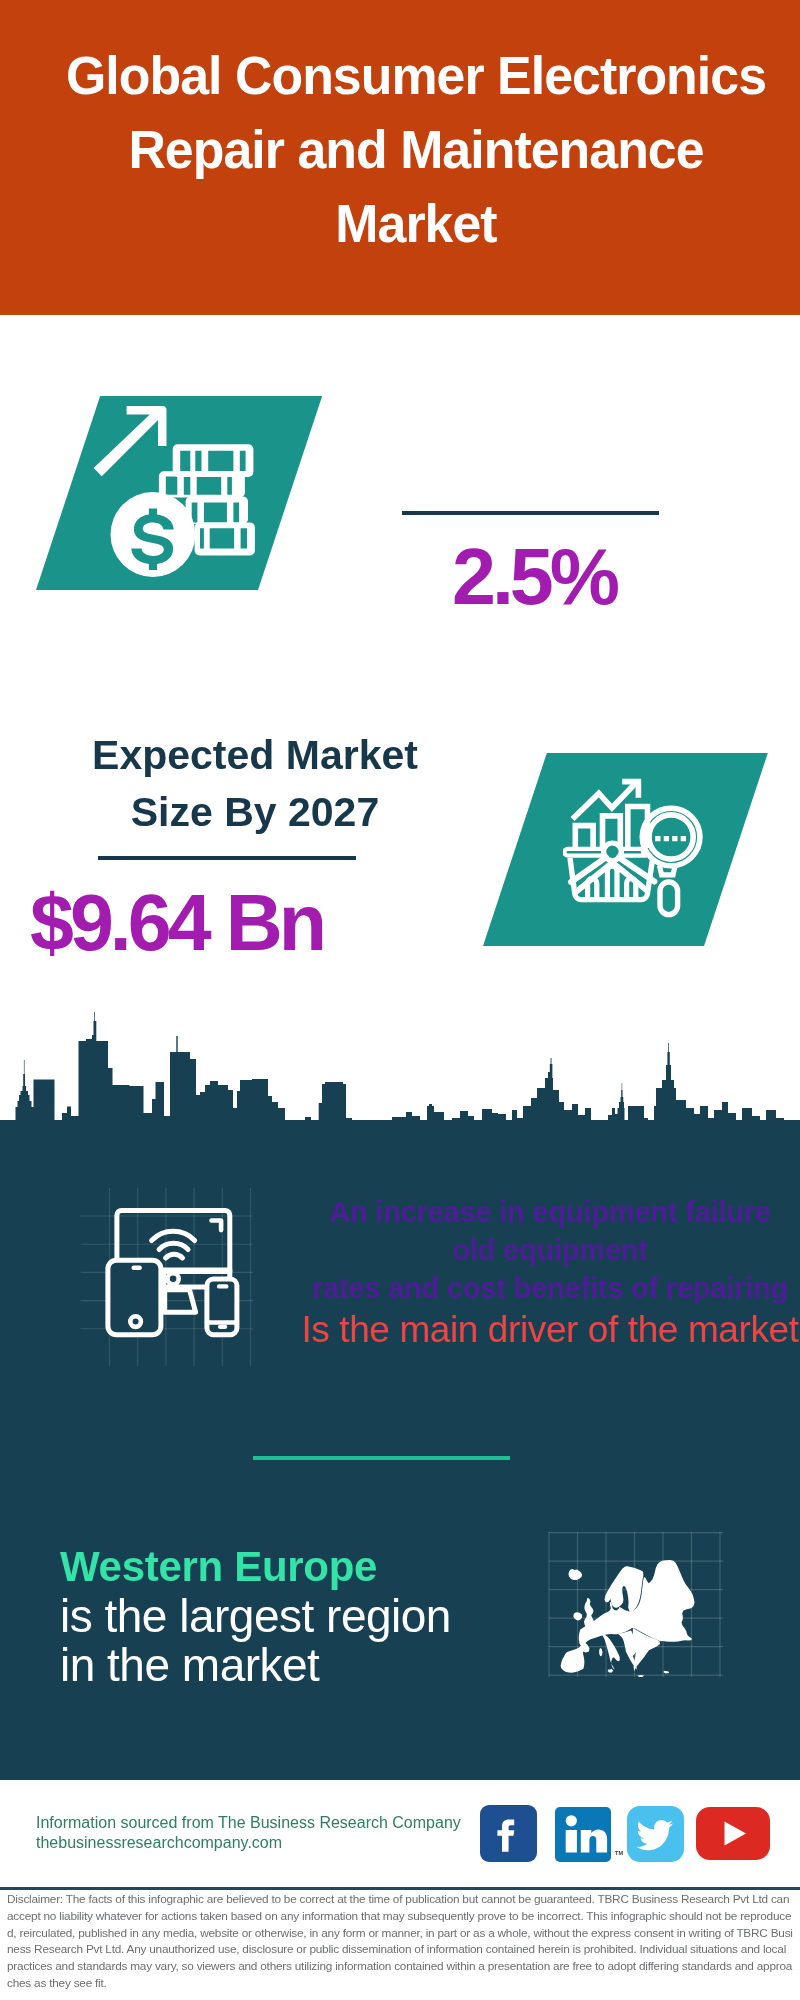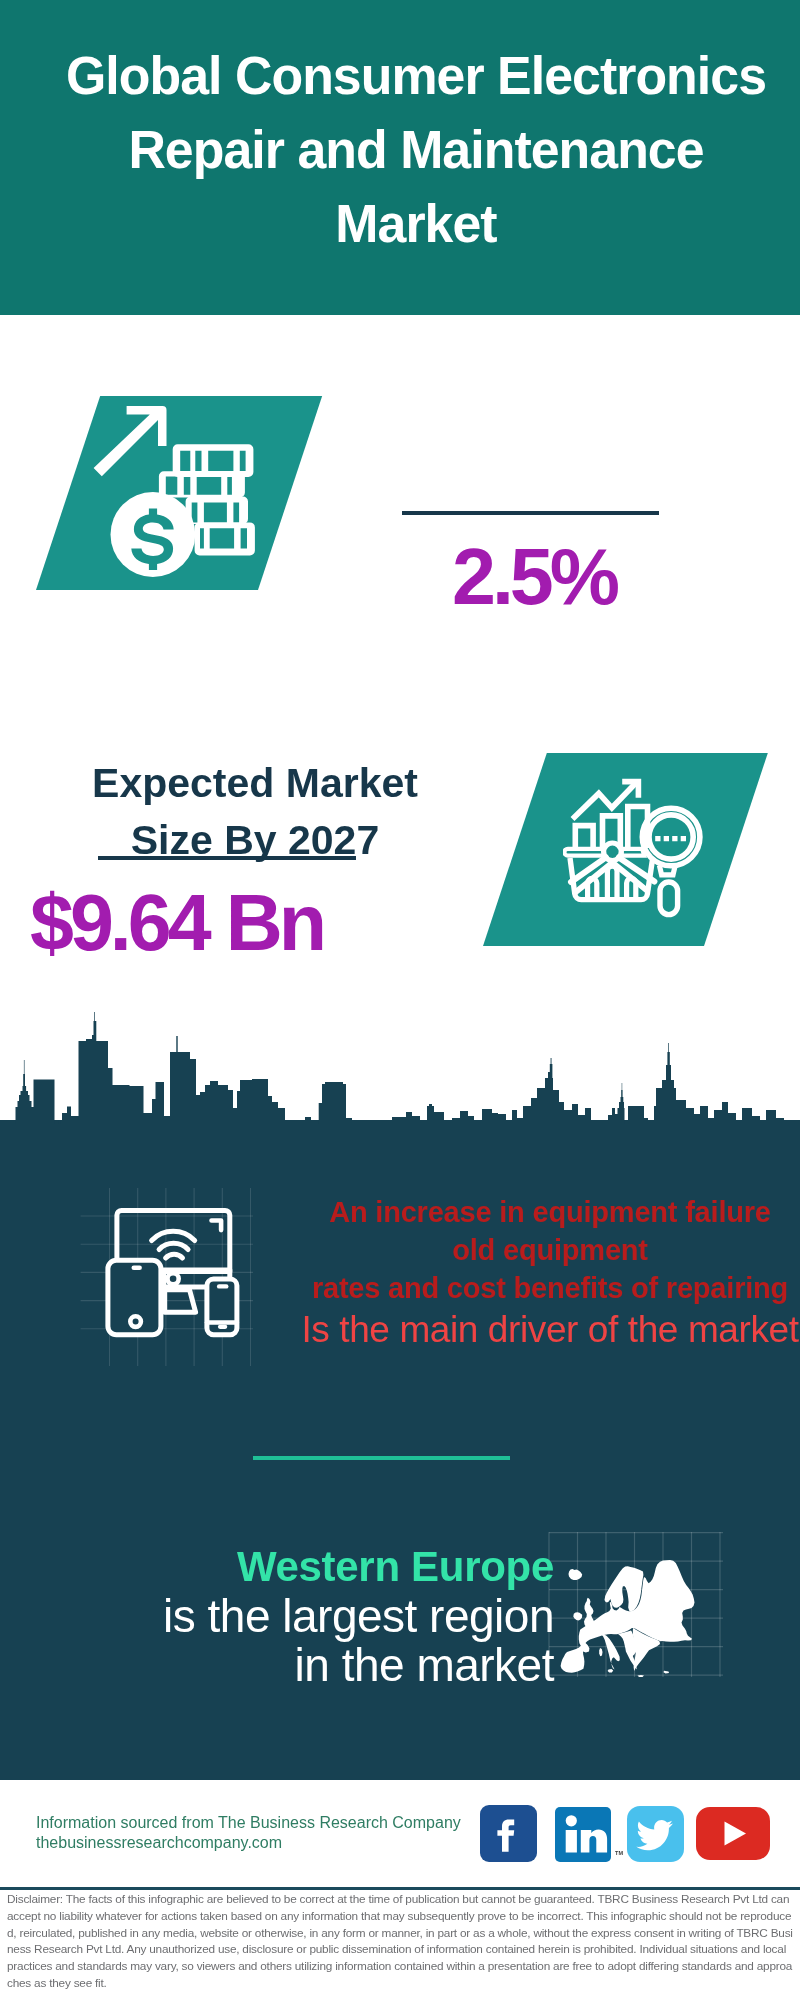--- a/index.html
+++ b/index.html
@@ -8,21 +8,21 @@
     font-family:"Liberation Sans", sans-serif;
     background:#ffffff;
     position:relative;
     overflow:hidden;
   }
   .page { position:absolute; inset:0; width:800px; height:2000px; }
 
   
   .header {
     position:absolute; left:0; top:0; width:800px; height:315px;
-    background:#0f766e;
+    background:#c2410c;
   }
   .header-title {
     position:absolute; left:16px; top:38px; width:800px;
     text-align:center; color:#ffffff;
     font-size:54px; font-weight:bold; line-height:74px;
     letter-spacing:-1.0px; transform:scaleX(0.96); transform-origin:center top;
   }
 
   .para {
     position:absolute;
@@ -40,26 +40,26 @@
   .stat-rule { background:#17374a; position:absolute; }
   .stat-value { color:#a21caf; font-size:79px; font-weight:bold; line-height:79px; letter-spacing:-4px; }
 
   
   .dark-area { position:absolute; left:0; top:1120px; width:800px; height:660px; background:#174152; }
   .skyline { position:absolute; left:0; top:1012px; width:800px; height:112px; }
 
   .grid-bg { position:absolute; }
 
   .driver-text { position:absolute; text-align:center; }
-  .driver-hi { color:#b91c1c; font-size:29px; font-weight:bold; line-height:38px; letter-spacing:-0.2px; }
+  .driver-hi { color:#4c1d95; font-size:29px; font-weight:bold; line-height:38px; letter-spacing:-0.2px; }
   .driver-sub { color:#ef4444; font-size:37px; line-height:46px; letter-spacing:-0.4px; }
 
   .sep-line { position:absolute; background:#1fbf96; }
 
-  .region-text { position:absolute; text-align:right; }
+  .region-text { position:absolute; text-align:left; }
   .region-hi { color:#33e3a8; font-size:42px; font-weight:bold; line-height:50px; letter-spacing:-0.3px; }
   .region-sub { color:#ffffff; font-size:46px; line-height:49px; letter-spacing:-0.5px; }
 
   
   .footer { position:absolute; left:0; top:1784px; width:800px; height:216px; background:#ffffff; }
   .footer-inner { position:absolute; left:0; top:0; width:642px; height:2000px; }
   .footer-src { position:absolute; left:36px; top:1813px; color:#2f7d63; font-size:16px; line-height:20px; letter-spacing:0px; }
   .social { position:absolute; display:block; text-decoration:none; }
   .social svg { display:block; }
   .tm { position:absolute; right:-12px; bottom:6px; font-size:5.5px; color:#3a3a3a; font-weight:bold; letter-spacing:0; }
@@ -169,21 +169,21 @@
 
       <circle cx="108.1" cy="62.0" r="28.8"></circle>
       <circle cx="108.1" cy="62.0" r="22.1"></circle>
 
       <g stroke-width="5.2" stroke-linecap="butt">
         <path d="M92.2 63.6 h5.3 M100.7 63.6 h5.3 M109.2 63.6 h5.3 M117.7 63.6 h5.3"></path>
       </g>
     </g>
   </svg>
 
-  <div class="stat-block" style="left:30px; top:727px; width:450px;margin-top:28px;">
+  <div class="stat-block" style="left:30px; top:727px; width:450px;">
     <div class="stat-title">
       <div>Expected Market</div>
       <div>Size By 2027</div>
     </div>
   </div>
   <div class="stat-rule" style="left:98px; top:856px; width:258px; height:4px;"></div>
   <div class="stat-value" style="position:absolute; left:30px; top:883px; width:446px; ">$9.64 Bn</div>
 
   <div class="dark-area"></div>
   <svg class="skyline" width="800" height="112" viewBox="0 0 800 112" preserveAspectRatio="none">

